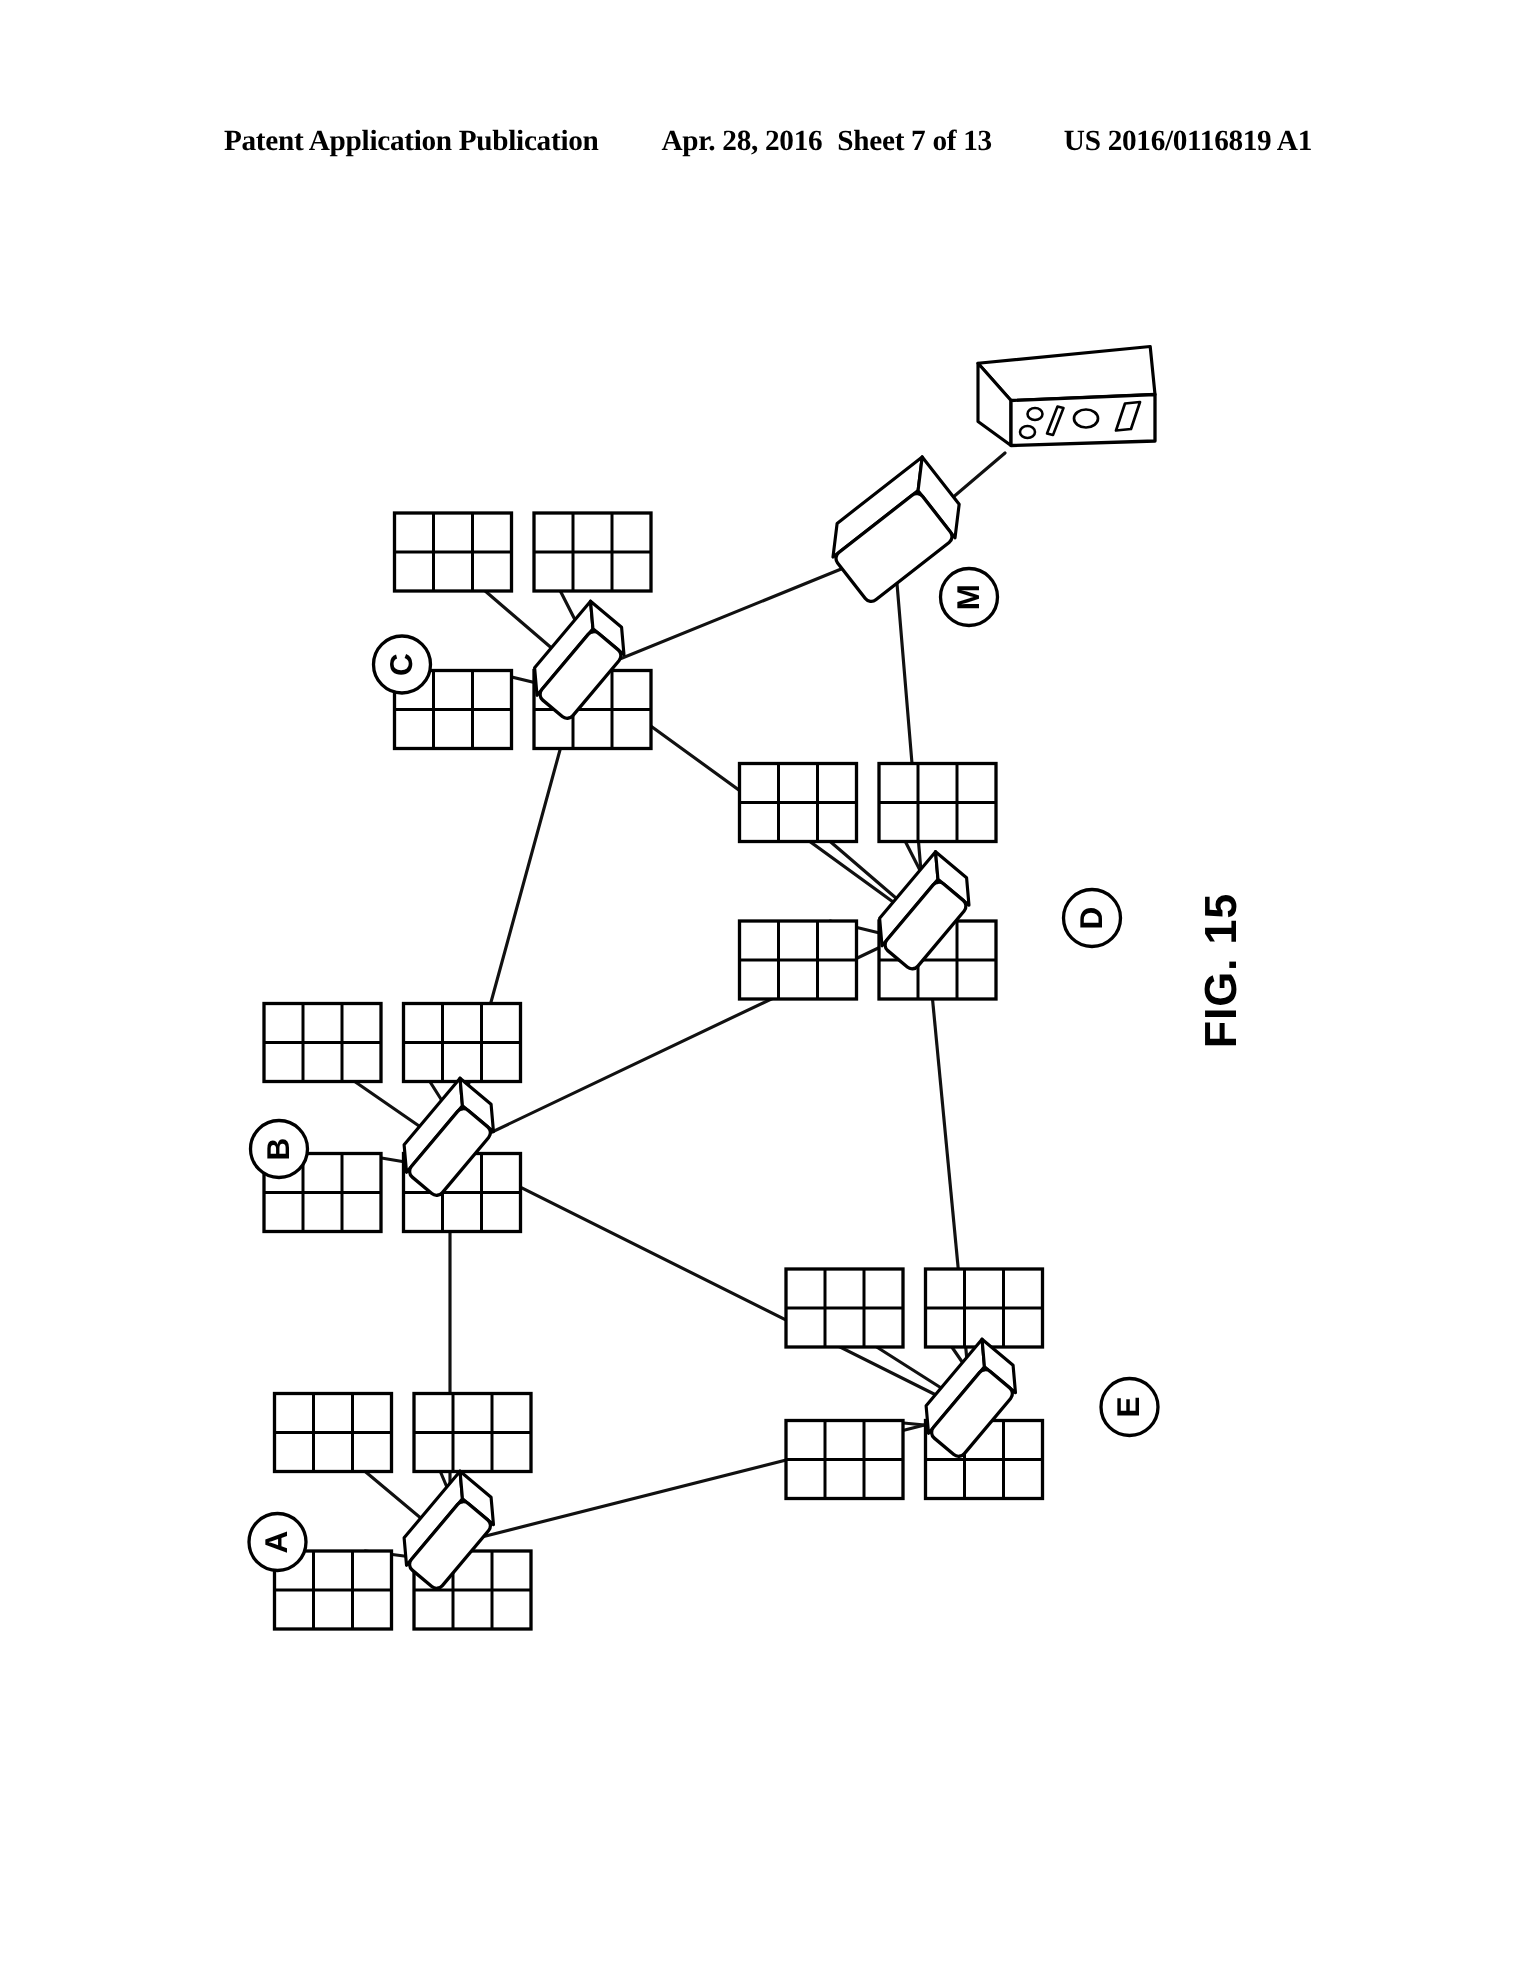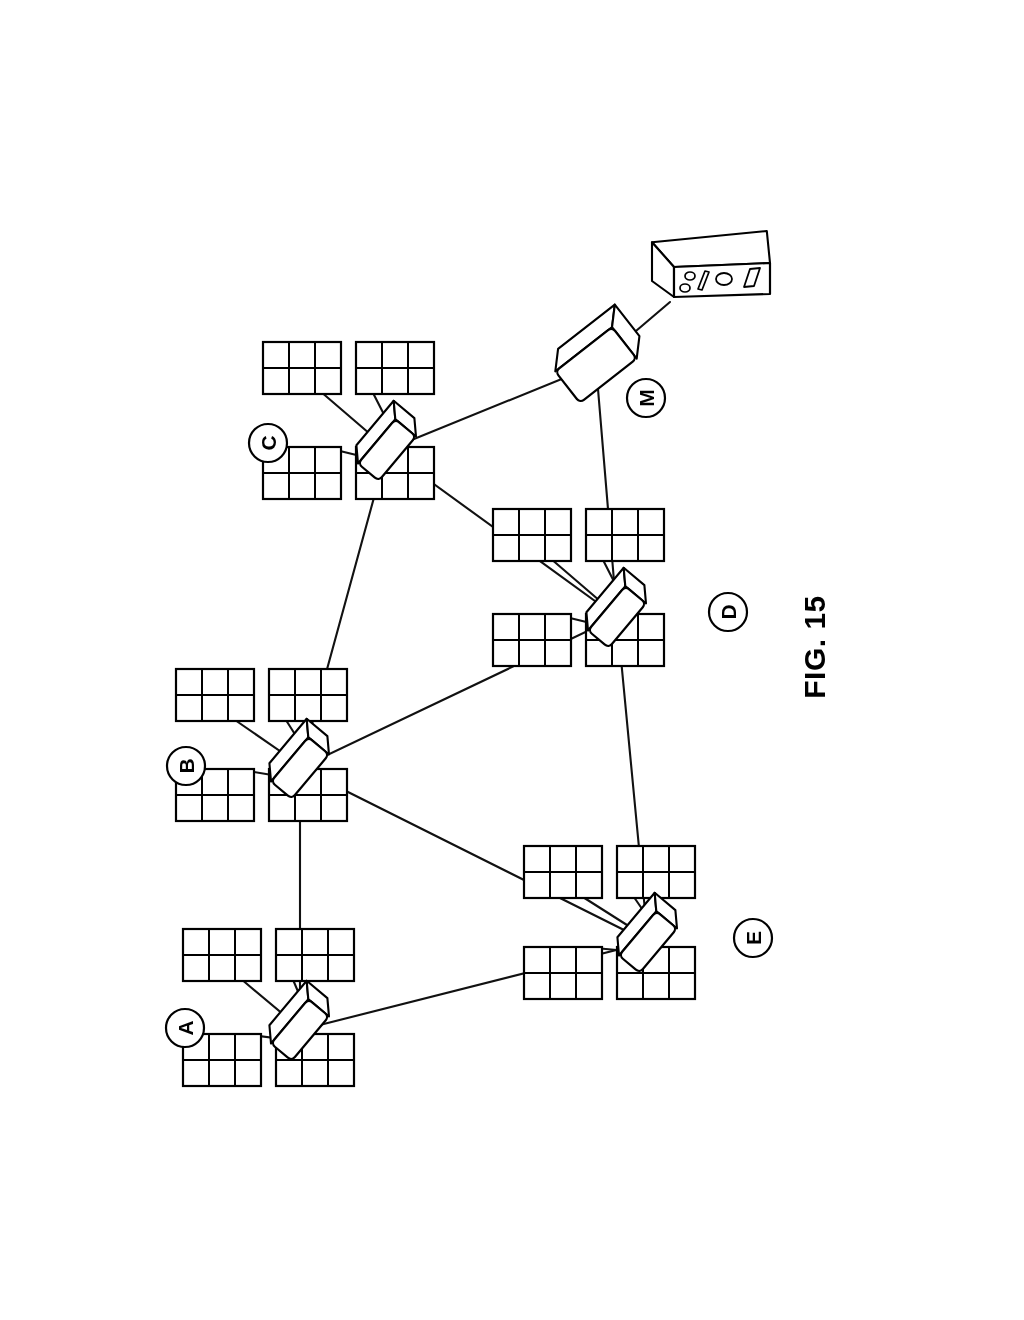--- a/index.html
+++ b/index.html
@@ -61,20 +61,29 @@
     transform:rotate(-90deg);
     transform-origin:center center;
     white-space:nowrap;
   }
 </style>
 </head>
 <body>
 
 <div id="page">
 
+  <div class="hdr">
+    <span class="seg">Patent Application Publication</span>
+    <span class="sp1"></span>
+    <span class="seg">Apr. 28, 2016</span>
+    <span class="sp2"></span>
+    <span class="seg">Sheet 7 of 13</span>
+    <span class="sp3"></span>
+    <span class="seg">US 2016/0116819 A1</span>
+  </div>
 
   <div id="stage">
     <svg id="svgfig" viewBox="0 0 1024 1190" xmlns="http://www.w3.org/2000/svg">
       <g id="links-layer" fill="none" stroke="#111111" stroke-width="2.1" stroke-linecap="round">
           <line x1="596" y1="235" x2="670" y2="172"></line>
           <line x1="596" y1="235" x2="387" y2="320"></line>
           <line x1="596" y1="235" x2="617" y2="487"></line>
           <line x1="387" y1="320" x2="617" y2="487"></line>
           <line x1="387" y1="320" x2="300" y2="638"></line>
           <line x1="300" y1="638" x2="617" y2="487"></line>

